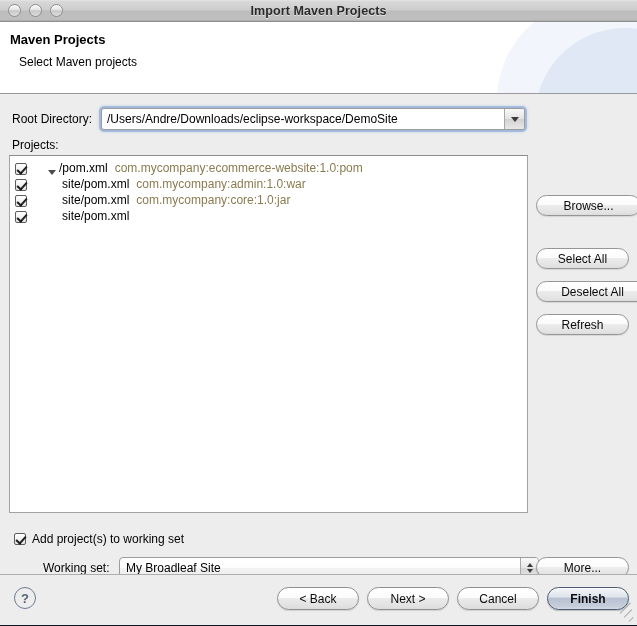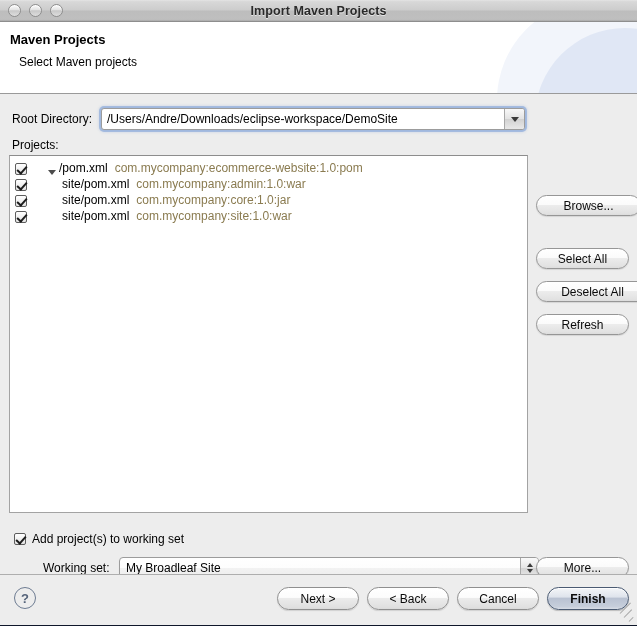--- a/index.html
+++ b/index.html
@@ -479,21 +479,20 @@
         <span class="cbx checked"></span>
         <span class="indent-2"></span>
         <span class="node-name">site/pom.xml</span>
         <span class="node-coords">com.mycompany:core:1.0:jar</span>
       </div>
 
       <div class="tree-row">
         <span class="cbx checked"></span>
         <span class="indent-2"></span>
         <span class="node-name">site/pom.xml</span>
-        <span class="node-coords">com.mycompany:site:1.0:war</span>
       </div>
 
     </div>
 
     <div class="aqua-btn btn-browse">Browse...</div>
     <div class="aqua-btn btn-selall">Select All</div>
     <div class="aqua-btn btn-deselall">Deselect All</div>
     <div class="aqua-btn btn-refresh">Refresh</div>
 
     <div class="ws-check">
@@ -518,22 +517,22 @@
       <span class="adv-label">Advanced</span>
     </div>
 
   </div>
 
   <div class="footer"></div>
 
   <div class="help-btn">?</div>
 
   <div class="footer-buttons">
+    <div class="foot-btn">&lt; Back</div>
     <div class="foot-btn">Next &gt;</div>
-    <div class="foot-btn">&lt; Back</div>
     <div class="foot-btn">Cancel</div>
     <div class="foot-btn default">Finish</div>
   </div>
 
   <div class="resize-grip">
     <span class="rg1"></span>
     <span class="rg2"></span>
     <span class="rg3"></span>
   </div>
 

